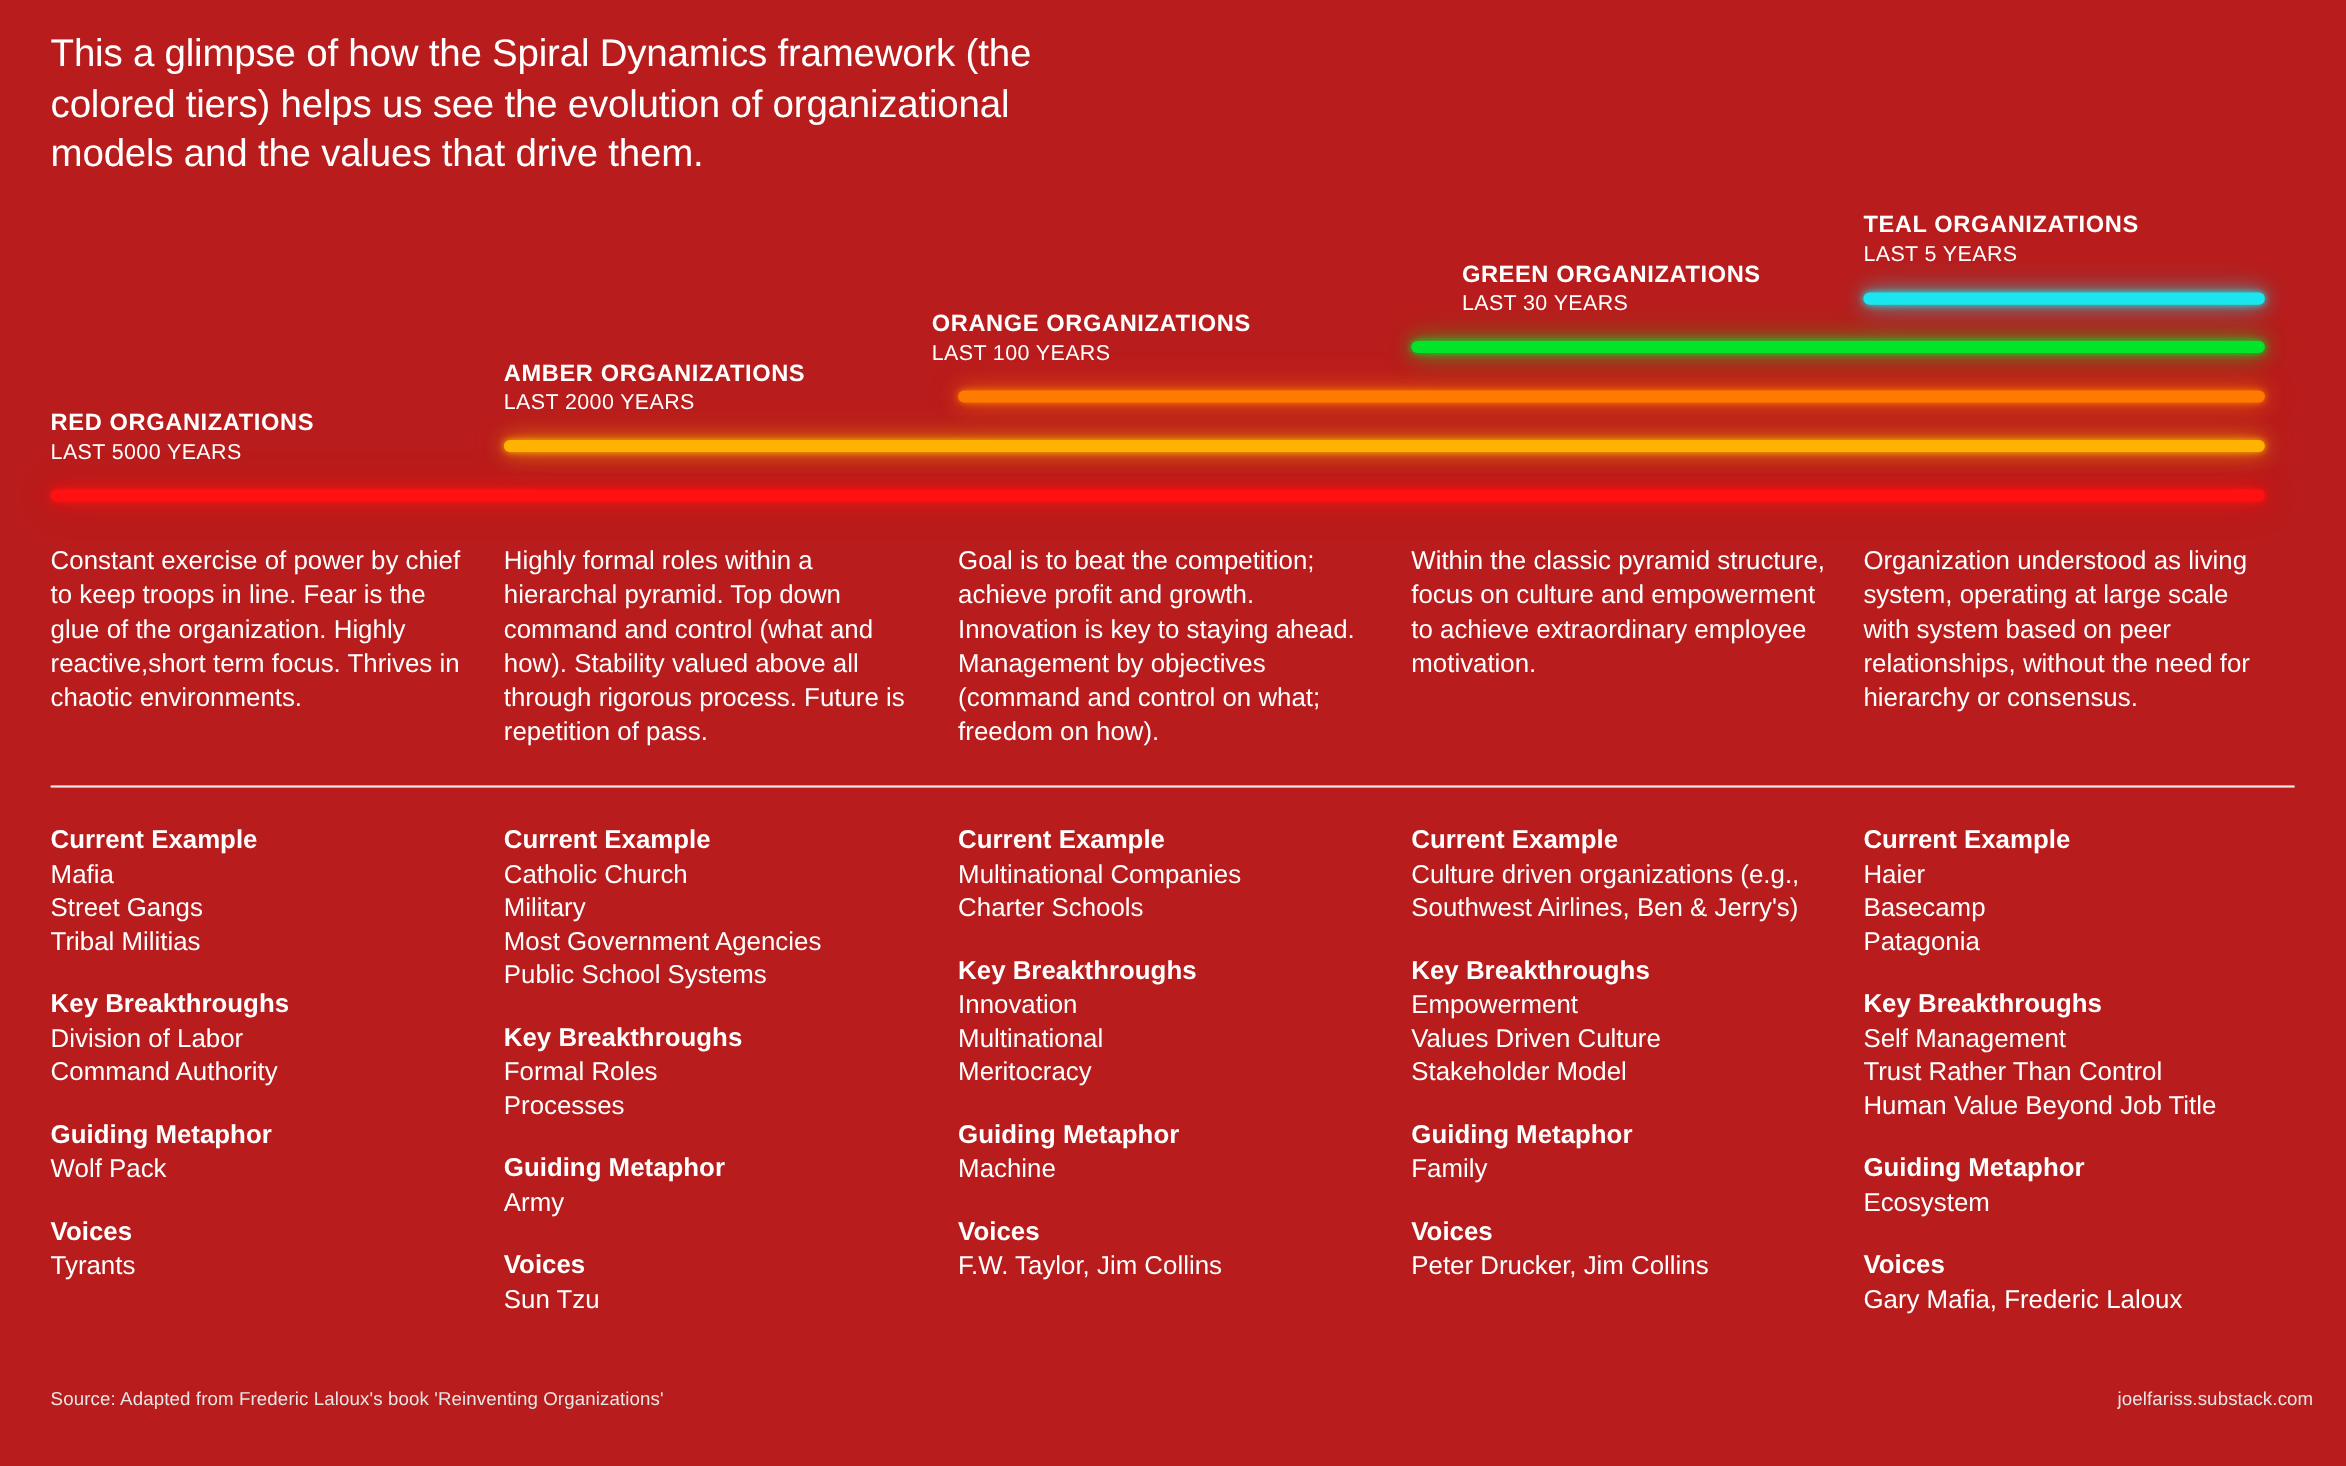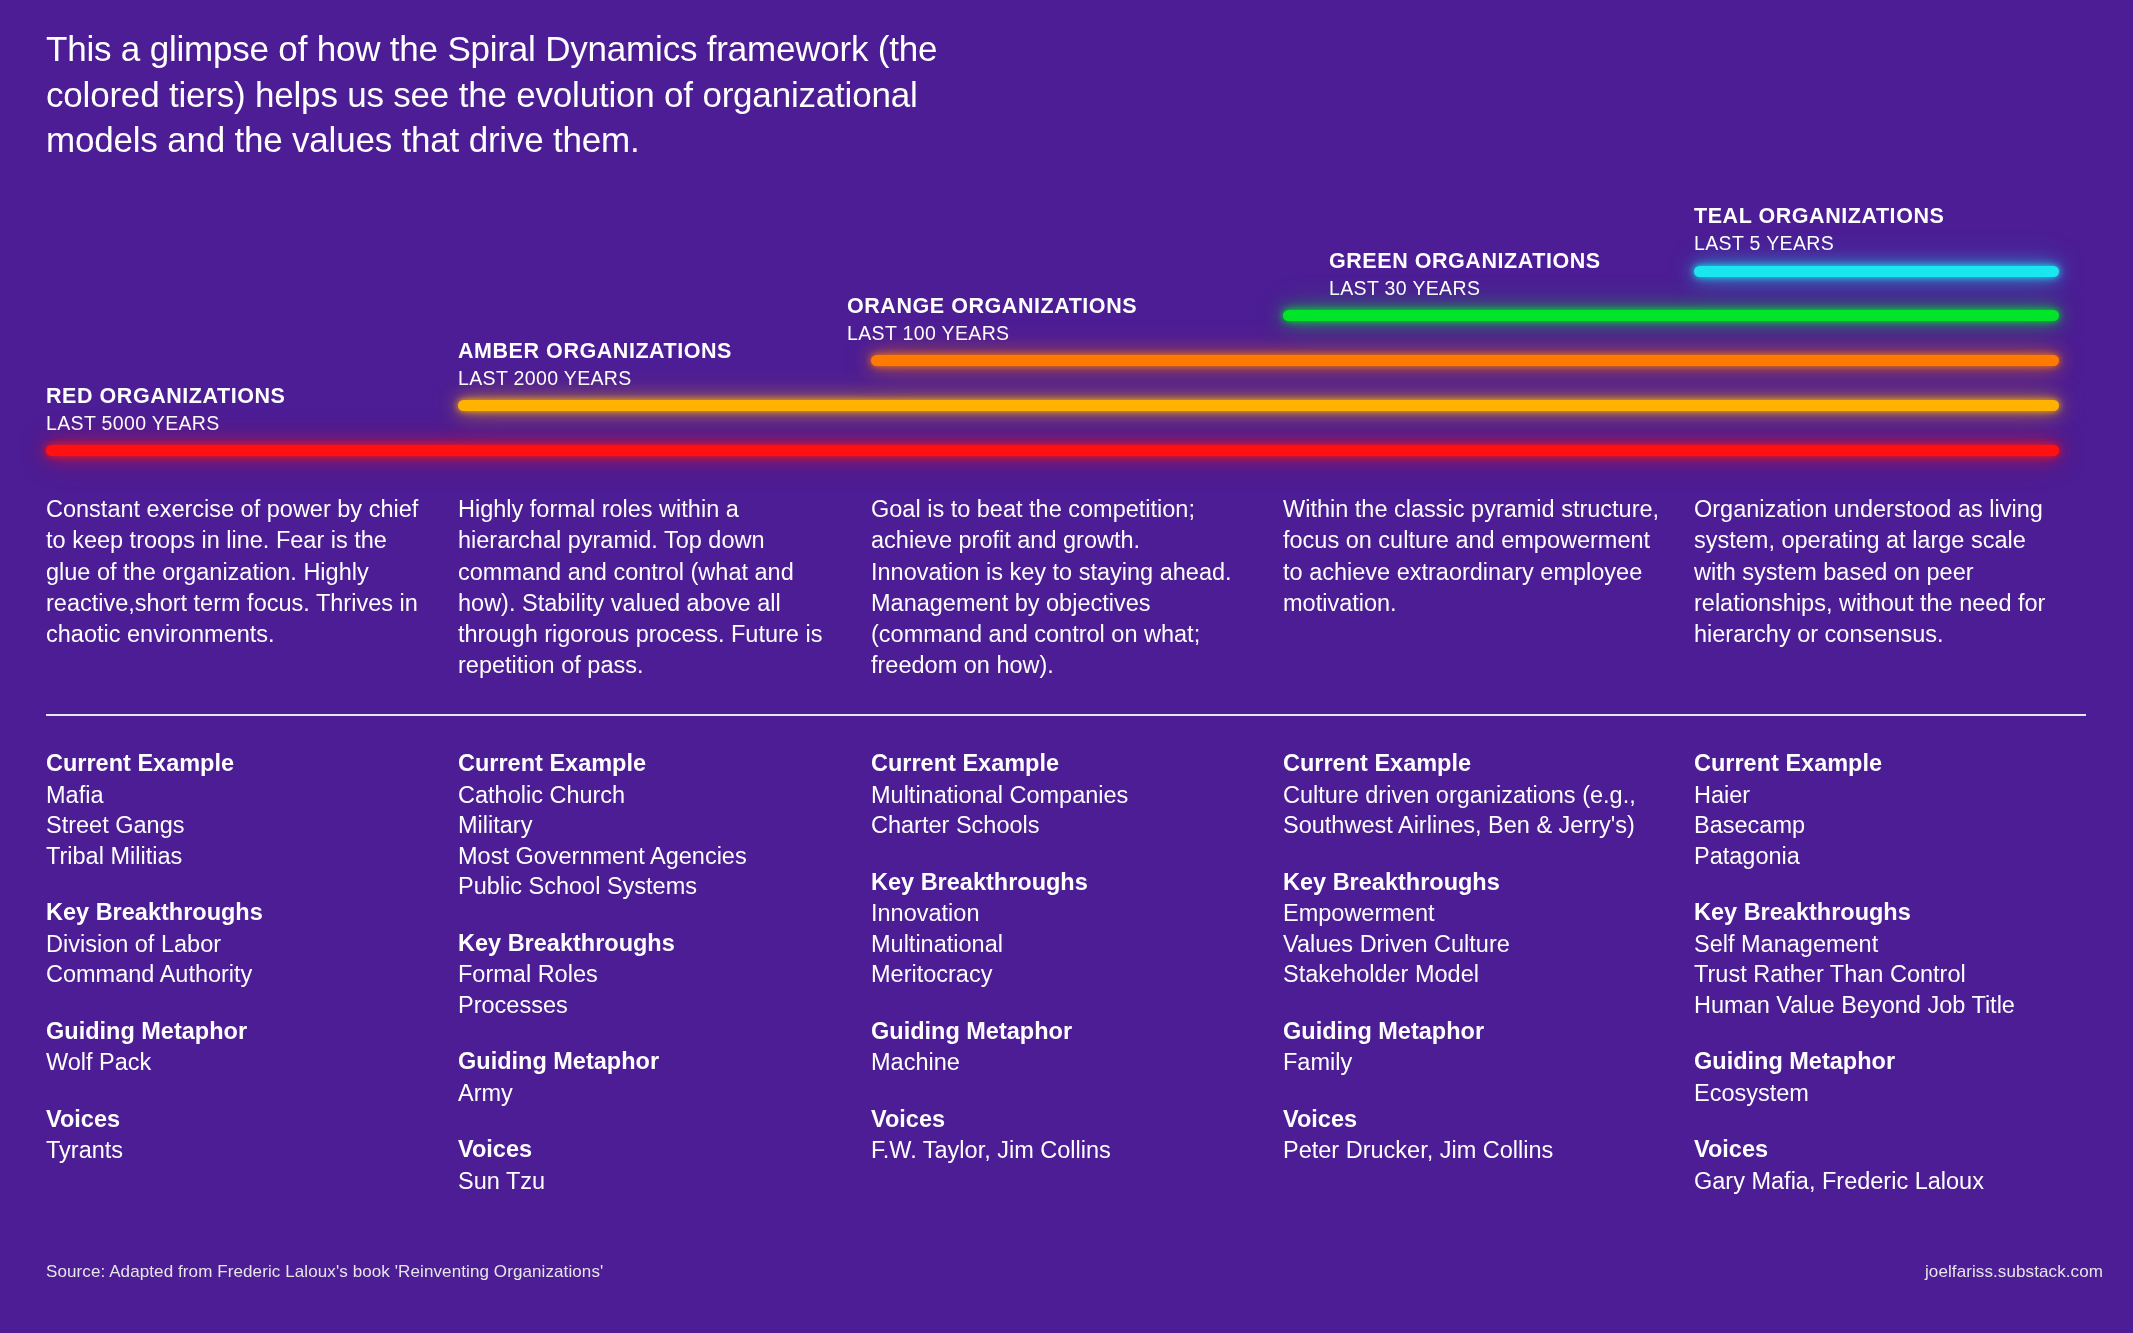--- a/index.html
+++ b/index.html
@@ -3,21 +3,21 @@
 <meta charset="utf-8">
 <style>
   * { margin:0; padding:0; box-sizing:border-box; }
   html, body {
     width:2133px; height:1333px;
     background:#000;
     font-family:"Liberation Sans", sans-serif;
     color:#fff;
     overflow:hidden;
   }
-  .page { position:relative; width:2133px; height:1333px; background:#4c1d95; }
+  .page { position:relative; width:2133px; height:1333px; background:#b91c1c; }
 
   
   .headline {
     position:absolute;
     left:46px; top:26px;
     width:1100px;
     font-size:35px;
     font-weight:400;
     line-height:1.30;
     letter-spacing:-0.2px;
@@ -27,21 +27,20 @@
 
   
   .tiers { position:absolute; left:0; top:140px; width:2133px; height:320px; }
   .tier { position:absolute; }
   .tier-title {
     font-size:21.5px;
     font-weight:700;
     letter-spacing:0.55px;
     color:#fff;
     white-space:nowrap;
-    margin-top:12px;
   }
   .tier-sub {
     font-size:19.5px;
     font-weight:400;
     letter-spacing:0.35px;
     color:#fff;
     white-space:nowrap;
     margin-top:3px;
   }
   .tier-bar {

